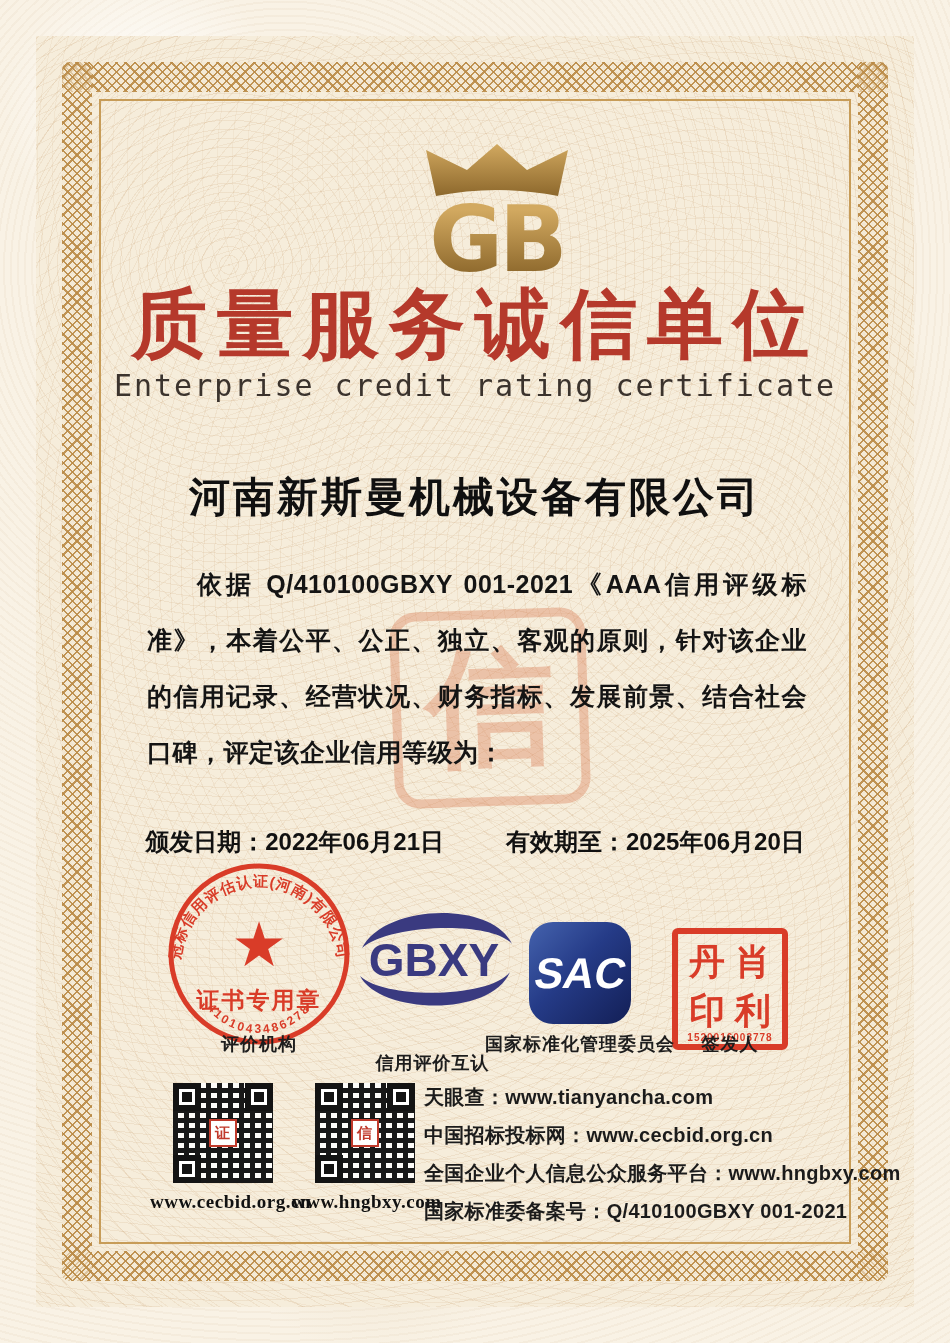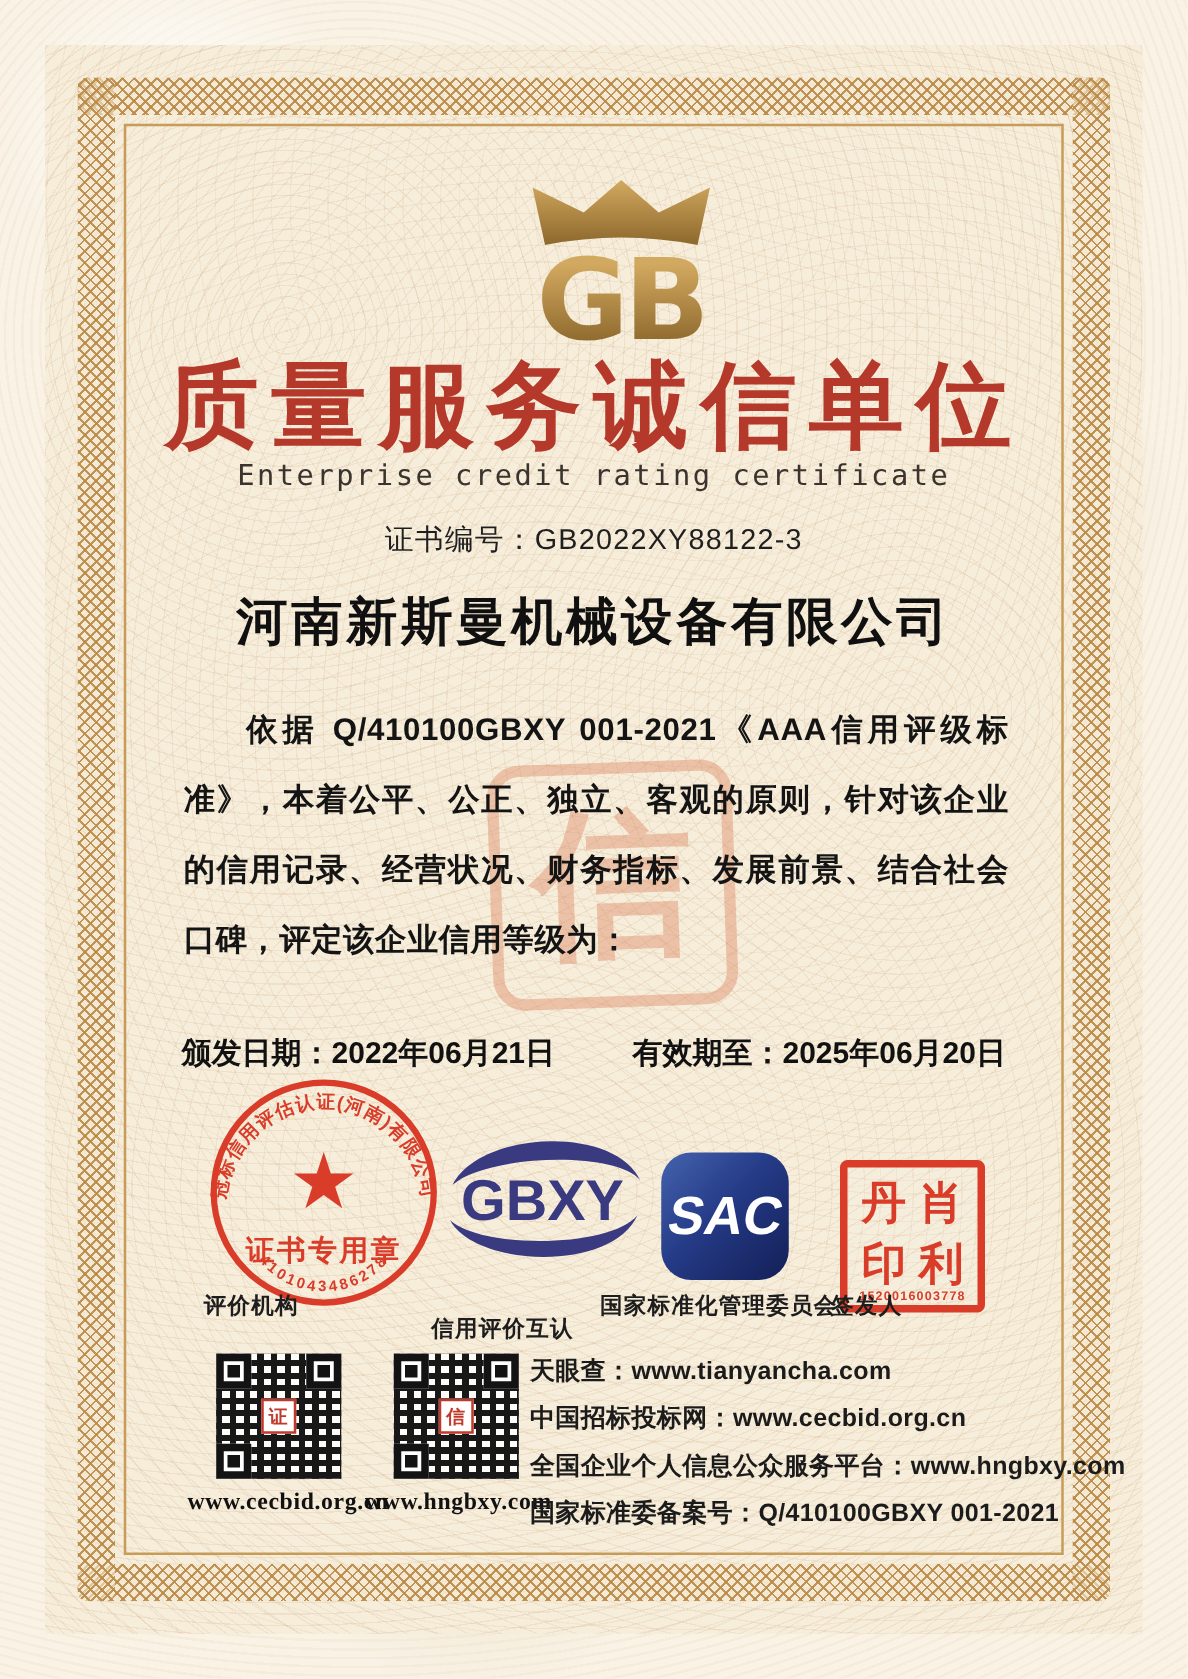--- a/index.html
+++ b/index.html
@@ -52,21 +52,21 @@
     background:linear-gradient(180deg,#d2a960 10%,#8d682c 95%);
     -webkit-background-clip:text; background-clip:text; -webkit-text-fill-color:transparent;
   }
   .cert-title{
     position:absolute; left:0; right:0; top:274px; text-align:center;
     font-size:76px; font-weight:900; color:#b5392b; letter-spacing:10px;
     font-family:"Liberation Serif", serif;
   }
   .cert-subtitle{
     position:absolute; left:0; right:0; top:368px; text-align:center;
-    font-size:23px; color:#3b332d; letter-spacing:2px;
+    font-size:30px; color:#3b332d; letter-spacing:2px;
     font-family:"DejaVu Sans Mono", monospace;
   }
   .cert-no{
     position:absolute; left:0; right:0; top:416px; text-align:center;
     font-size:23px; color:#1f1f1f; font-weight:500; letter-spacing:1px;
   }
   .company{
     position:absolute; left:0; right:0; top:470px; text-align:center;
     font-size:41px; font-weight:800; color:#101010; letter-spacing:3px;
   }
@@ -106,21 +106,21 @@
   .seal-square span{
     display:flex; align-items:center; justify-content:center;
     color:#d93c28; font-size:36px; font-weight:800; font-family:"Liberation Serif", serif;
   }
   .seal-square .sq-serial{
     position:absolute; left:0; right:0; bottom:1px; text-align:center;
     font-size:10px; font-weight:700; color:#d93c28; letter-spacing:1px;
     font-family:"Liberation Sans", sans-serif;
   }
   .seal-label{
-    position:absolute; top:1032px; text-align:left;
+    position:absolute; top:1032px; text-align:center;
     font-size:18px; font-weight:700; color:#1d1d1d; letter-spacing:1px;
   }
   .lab1{left:163px; width:192px;}
   .lab2{left:345px; width:175px;margin-top:19px;}
   .lab3{left:480px; width:200px;}
   .lab4{left:665px; width:130px;}
 
   
   .qr-wrap{position:absolute; top:1083px; width:145px; text-align:center;}
   .qr1{left:150px;} .qr2{left:292px;}
@@ -170,21 +170,20 @@
             <stop offset="1" stop-color="#8d682c"></stop>
         </linearGradient>
       </defs>
       <path d="M14 54 L4 8 L45 28 L75 2 L105 28 L146 8 L136 54 Q75 42 14 54 Z" fill="url(#goldgrad)"></path>
     </svg>
     <div class="gb-letters">GB</div>
   </div>
 
   <div class="cert-title">质量服务诚信单位</div>
   <div class="cert-subtitle">Enterprise credit rating certificate</div>
-  <div class="cert-no"><span>证书编号：</span><span>GB2022XY88122-3</span></div>
 
   <div class="company">河南新斯曼机械设备有限公司</div>
 
   <div class="body-text">依据 Q/410100GBXY  001-2021《AAA信用评级标准》，本着公平、公正、独立、客观的原则，针对该企业的信用记录、经营状况、财务指标、发展前景、结合社会口碑，评定该企业信用等级为：</div>
 
 
   <div class="dates">
     <div><span>颁发日期：</span><span>2022年06月21日</span></div>
     <div><span>有效期至：</span><span>2025年06月20日</span></div>
   </div>

